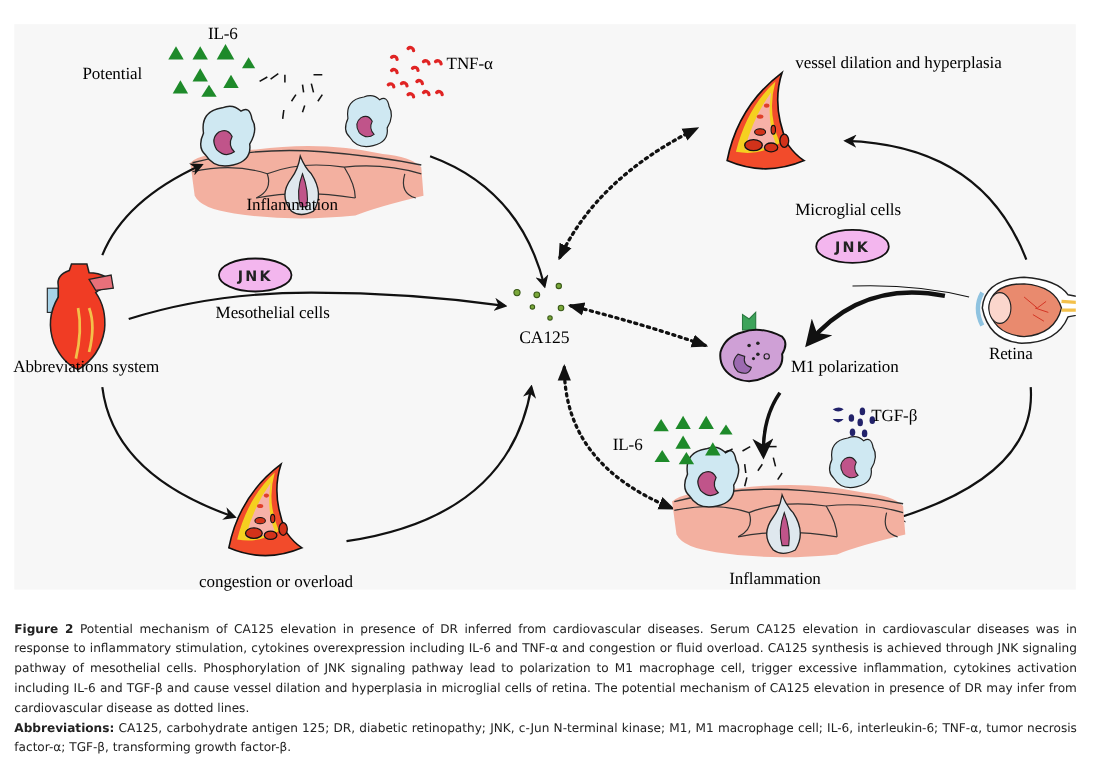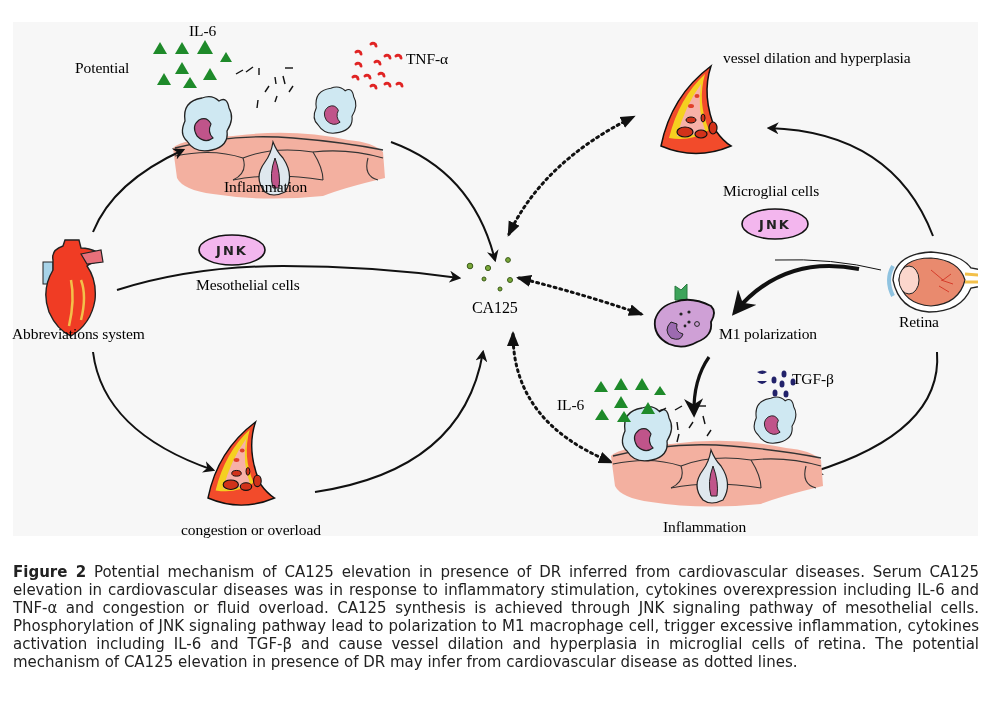--- a/index.html
+++ b/index.html
@@ -1,21 +1,21 @@
 <!DOCTYPE html>
 <html><head>
 <meta charset="utf-8">
 <style>
   html, body { margin:0; padding:0; background:#ffffff; }
   body { width:1002px; height:705px; position:relative; overflow:hidden; font-family:"Liberation Sans", sans-serif; }
   #figure { position:absolute; left:13px; top:22px; width:965px; height:514px; background:#f7f7f7; }
   #figure svg { position:absolute; left:0; top:0; }
   .lbl { position:absolute; font-family:Liberation Serif, serif; font-size:15.5px; color:#000000; white-space:nowrap; letter-spacing:-0.1px; }
   .jnk-text { font-family:"DejaVu Sans", sans-serif; font-weight:bold; font-size:13px; letter-spacing:2px; fill:#222; }
-  #caption { position:absolute; left:13px; top:563px; width:966px; font-family:"DejaVu Sans", sans-serif; font-size:15px; line-height:18px; color:#222; text-align:justify; }
+  #caption { position:absolute; left:13px; top:563px; width:966px; font-family:"DejaVu Sans", sans-serif; font-size:11px; line-height:18px; color:#222; text-align:justify; }
   #caption p { margin:0; }
   #caption b { font-weight:bold; }
 </style>
 </head>
 <body>
 
 <div id="figure">
   <svg width="965" height="514" viewBox="0 0 965 514">
     <defs>
       <marker id="ah" viewBox="0 0 10 10" refX="8" refY="5" markerWidth="6" markerHeight="6" orient="auto-start-reverse">
@@ -225,13 +225,14 @@
   <div class="lbl" style="left:710px;top:160px;">Microglial cells</div>
   <div class="lbl" style="left:706px;top:303px;">M1 polarization</div>
   <div class="lbl" style="left:886px;top:291px;">Retina</div>
   <div class="lbl" style="left:779px;top:348px;">TGF-β</div>
   <div class="lbl" style="left:544px;top:374px;">IL-6</div>
   <div class="lbl" style="left:650px;top:496px;">Inflammation</div>
 </div>
 
 <div id="caption">
   <p><b>Figure 2</b> <span>Potential mechanism of CA125 elevation in presence of DR inferred from cardiovascular diseases. Serum CA125 elevation in cardiovascular diseases was in response to inflammatory stimulation, cytokines overexpression including IL-6 and TNF-α and congestion or fluid overload. CA125 synthesis is achieved through JNK signaling pathway of mesothelial cells. Phosphorylation of JNK signaling pathway lead to polarization to M1 macrophage cell, trigger excessive inflammation, cytokines activation including IL-6 and TGF-β and cause vessel dilation and hyperplasia in microglial cells of retina. The potential mechanism of CA125 elevation in presence of DR may infer from cardiovascular disease as dotted lines.</span></p>
+  <p><b>Abbreviations:</b> <span>CA125, carbohydrate antigen 125; DR, diabetic retinopathy; JNK, c-Jun N-terminal kinase; M1, M1 macrophage cell; IL-6, interleukin-6; TNF-α, tumor necrosis factor-α; TGF-β, transforming growth factor-β.</span></p>
 </div>
 
 </body></html>

